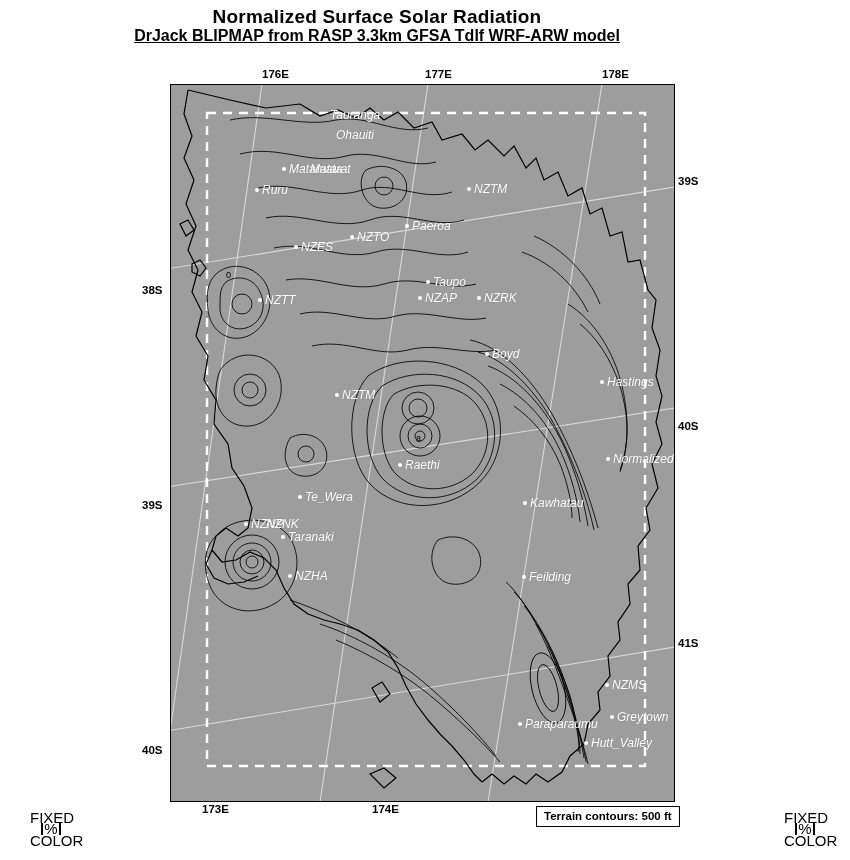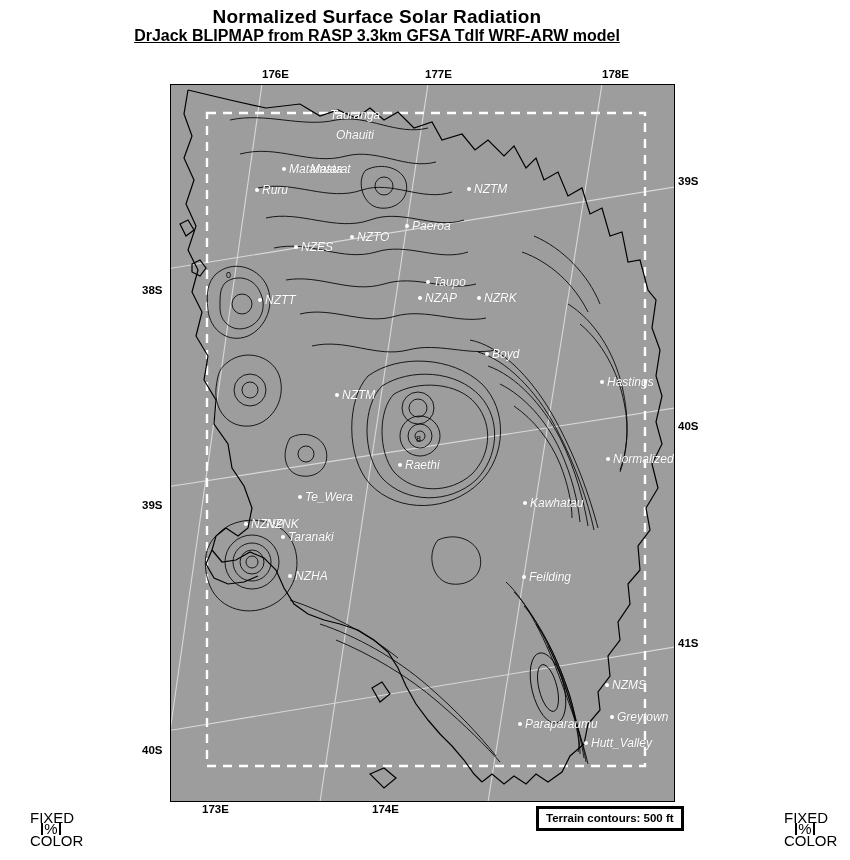--- a/index.html
+++ b/index.html
@@ -100,21 +100,21 @@
     vertical-align: middle;
     margin-right: 3px;
     margin-bottom: 1px;
   }
 
   
   #terrain-legend {
     position: absolute;
     left: 536px;
     top: 806px;
-    border: 3px solid #000000;
+    border: 1px solid #000000;
     background: #ffffff;
     font-size: 11.5px;
     font-weight: bold;
     padding: 2px 7px 3px 7px;
     line-height: 14px;
     white-space: nowrap;
   }
 
   
   .fixed-color {

